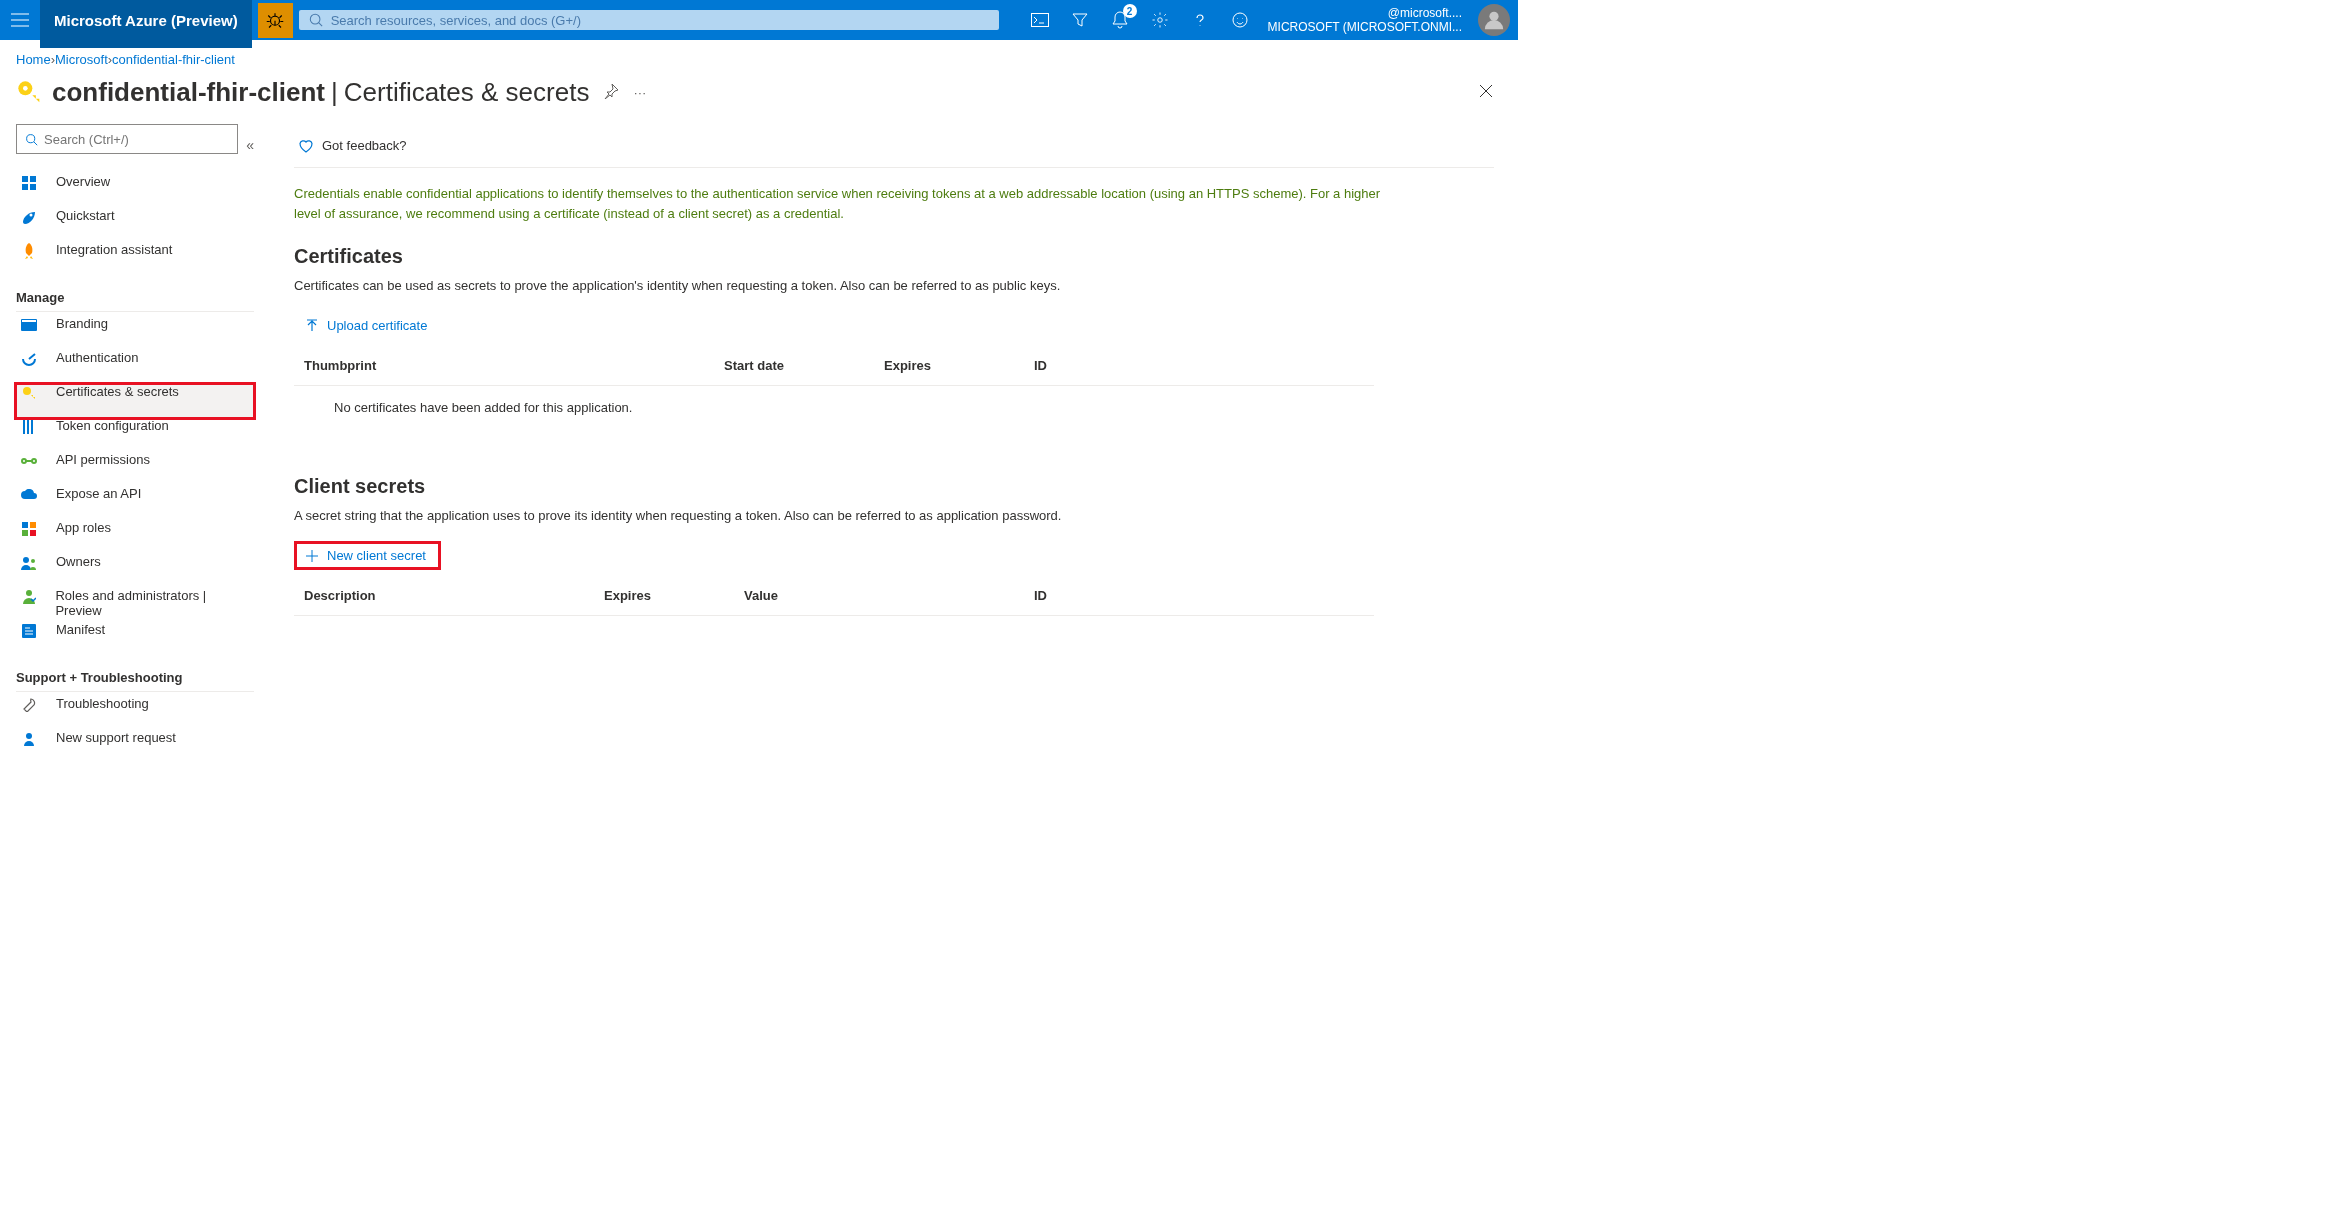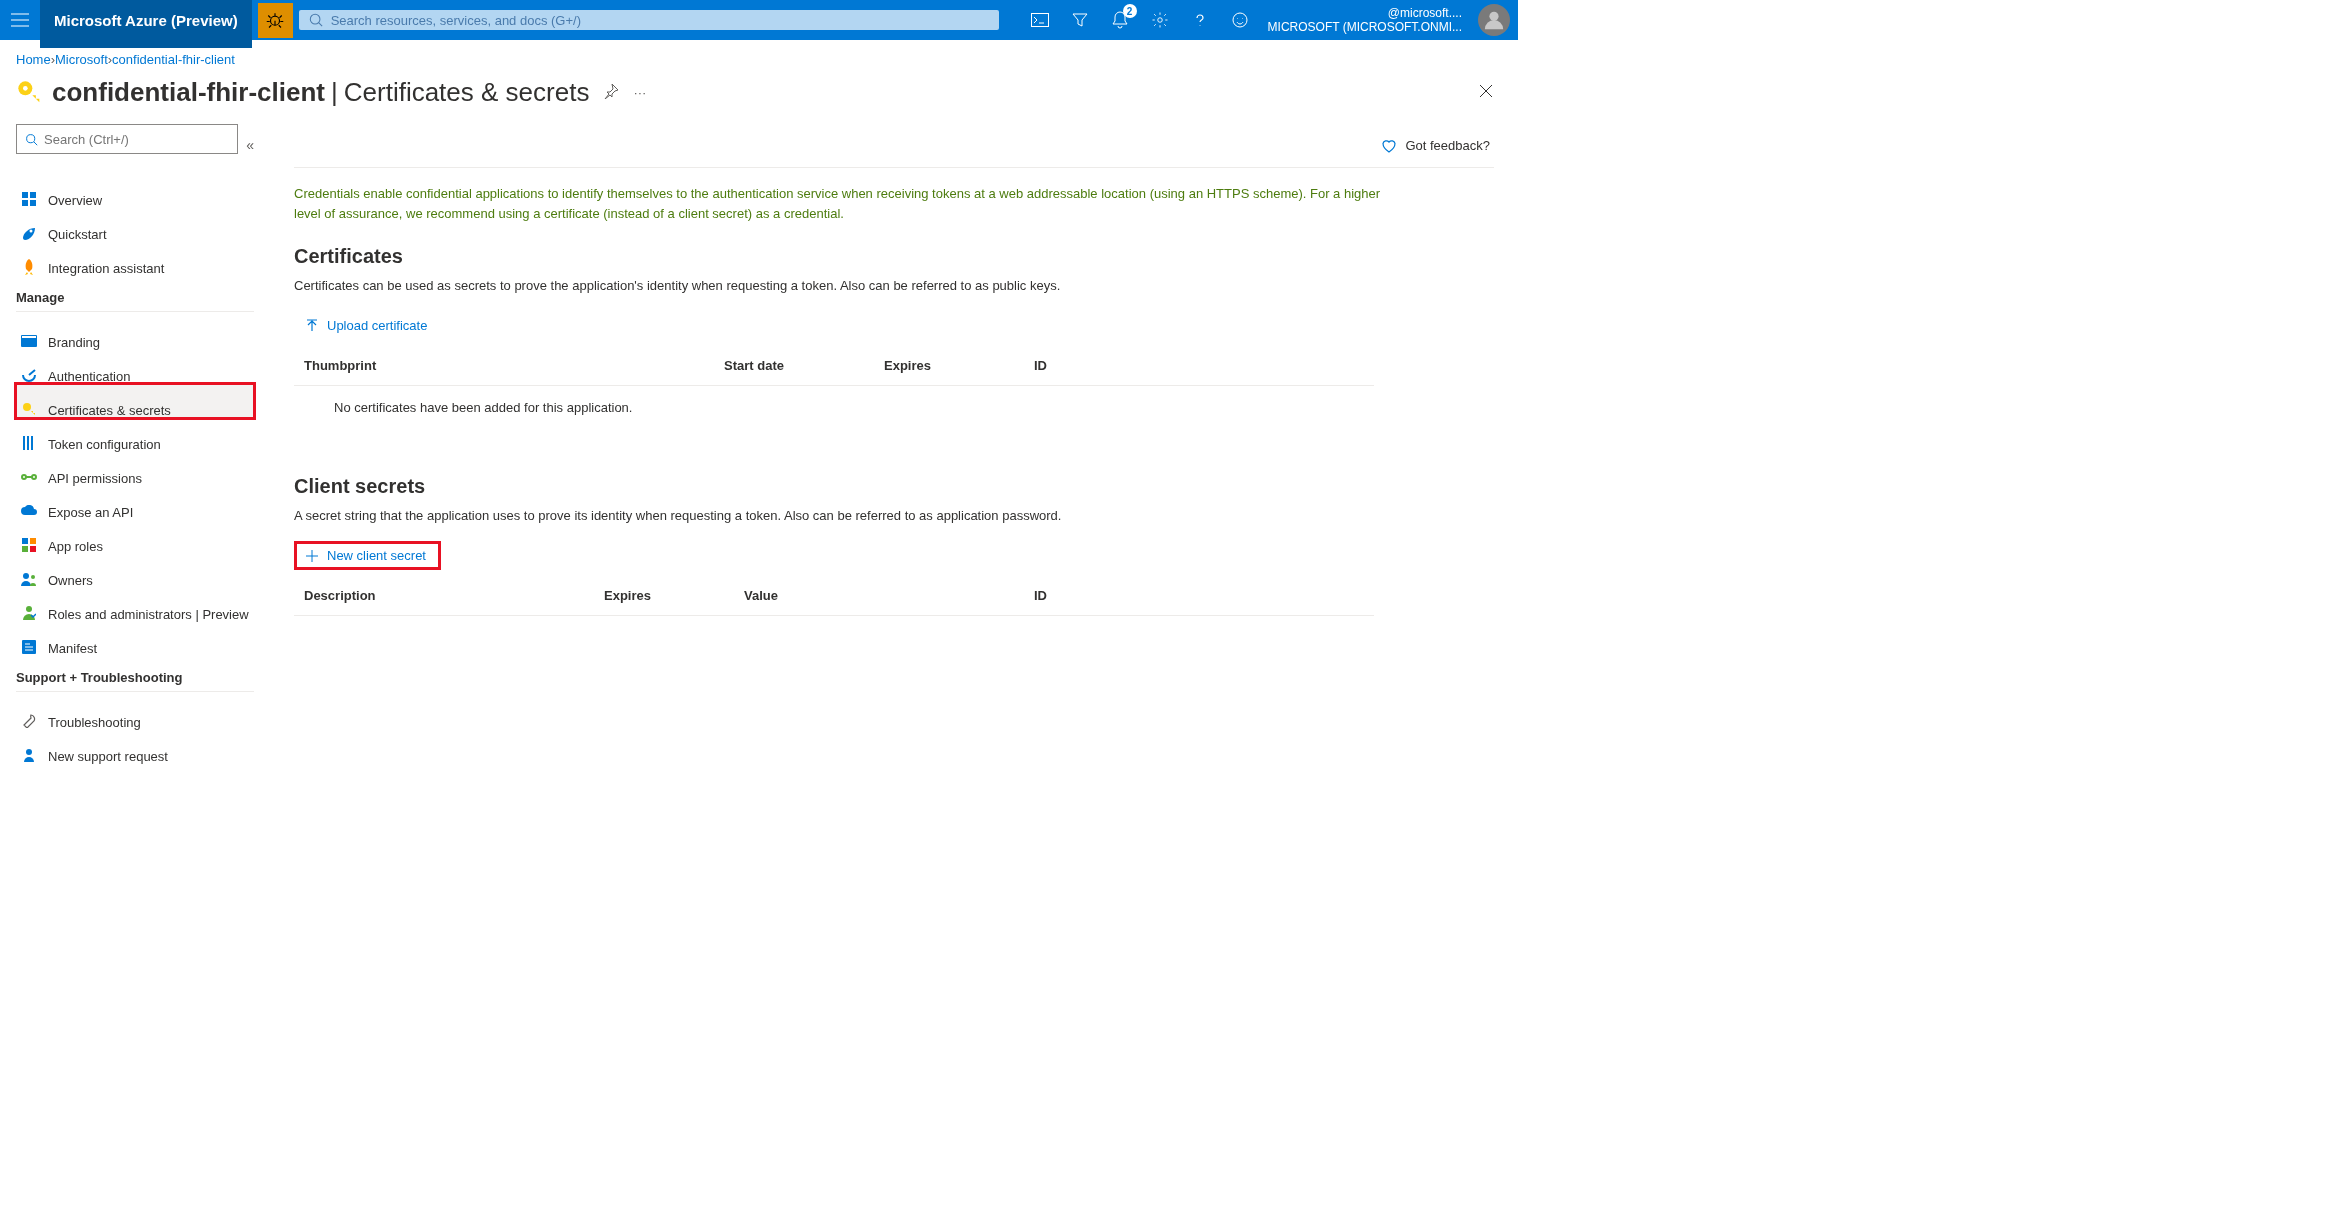--- a/index.html
+++ b/index.html
@@ -33,29 +33,29 @@
     .titlewrap .pin, .titlewrap .more { margin-left:14px; cursor:pointer; color:#605e5c;}
     .titlewrap .close { margin-left:auto; cursor:pointer; padding-right:8px;}
 
     
     .body { display:flex; }
     .sidebar { width:270px; padding:0 16px 40px;}
     .searchbox { border:1px solid #8a8886; height:30px; display:flex; align-items:center; padding:0 8px; margin-bottom:12px; flex:1;}
     .searchbox input { border:0; outline:0; flex:1; margin-left:6px; font-size:13px;}
     .sidebar-top { display:flex; align-items:center; gap:8px; margin-bottom:8px;}
     .collapse-btn { color:#605e5c; cursor:pointer; font-size:14px;}
-    .navitem { display:flex; align-items:flex-end; height:34px; padding:0 4px; cursor:pointer; font-size:13px;}
+    .navitem { display:flex; align-items:flex-start; height:34px; padding:0 4px; cursor:pointer; font-size:13px;gap:8px;}
     .navitem .navicon { width:18px; height:18px; margin-right:10px; display:flex; align-items:center; justify-content:center; }
     .navitem.active { background:#f3f2f1; position:relative;}
     .navitem.highlighted { outline:3px solid #e81123; outline-offset:-1px; z-index:1; }
     .navhead { font-weight:600; font-size:13px; margin:14px 0 6px; }
     .navsep { border-top:1px solid #edebe9; margin-bottom:4px;}
 
     .main { flex:1; padding:0 24px 40px; }
-    .toolbar { display:flex; align-items:center; height:44px; border-bottom:1px solid #edebe9; margin-bottom:16px;justify-content:flex-end;}
+    .toolbar { display:flex; align-items:center; height:44px; border-bottom:1px solid #edebe9; margin-bottom:16px;}
     .tbtn { display:flex; align-items:center; gap:8px; color:#0078d4; cursor:pointer; font-size:13px; padding:6px 4px;}
     .tbtn.dark { color:#323130; }
     .tbtn svg { width:16px; height:16px; }
     .desc { color:#4d7c0f; font-size:13px; max-width:1100px; line-height:1.5; margin-bottom:22px;}
     .section h2 { font-size:20px; font-weight:600; margin-bottom:10px;}
     .section p { font-size:13px; margin-bottom:18px;}
     .cmdbtn { display:inline-flex; align-items:center; gap:8px; color:#0078d4; cursor:pointer; padding:6px 10px; border:1px solid transparent; font-size:13px;}
     .cmdbtn.highlighted { border:3px solid #e81123; padding:4px 12px 4px 8px;}
     .thead { display:flex; font-weight:600; padding:12px 10px; border-bottom:1px solid #edebe9; margin-top:6px; font-size:13px;}
     .thead.t1 > div:nth-child(1){flex:0 0 420px;}

